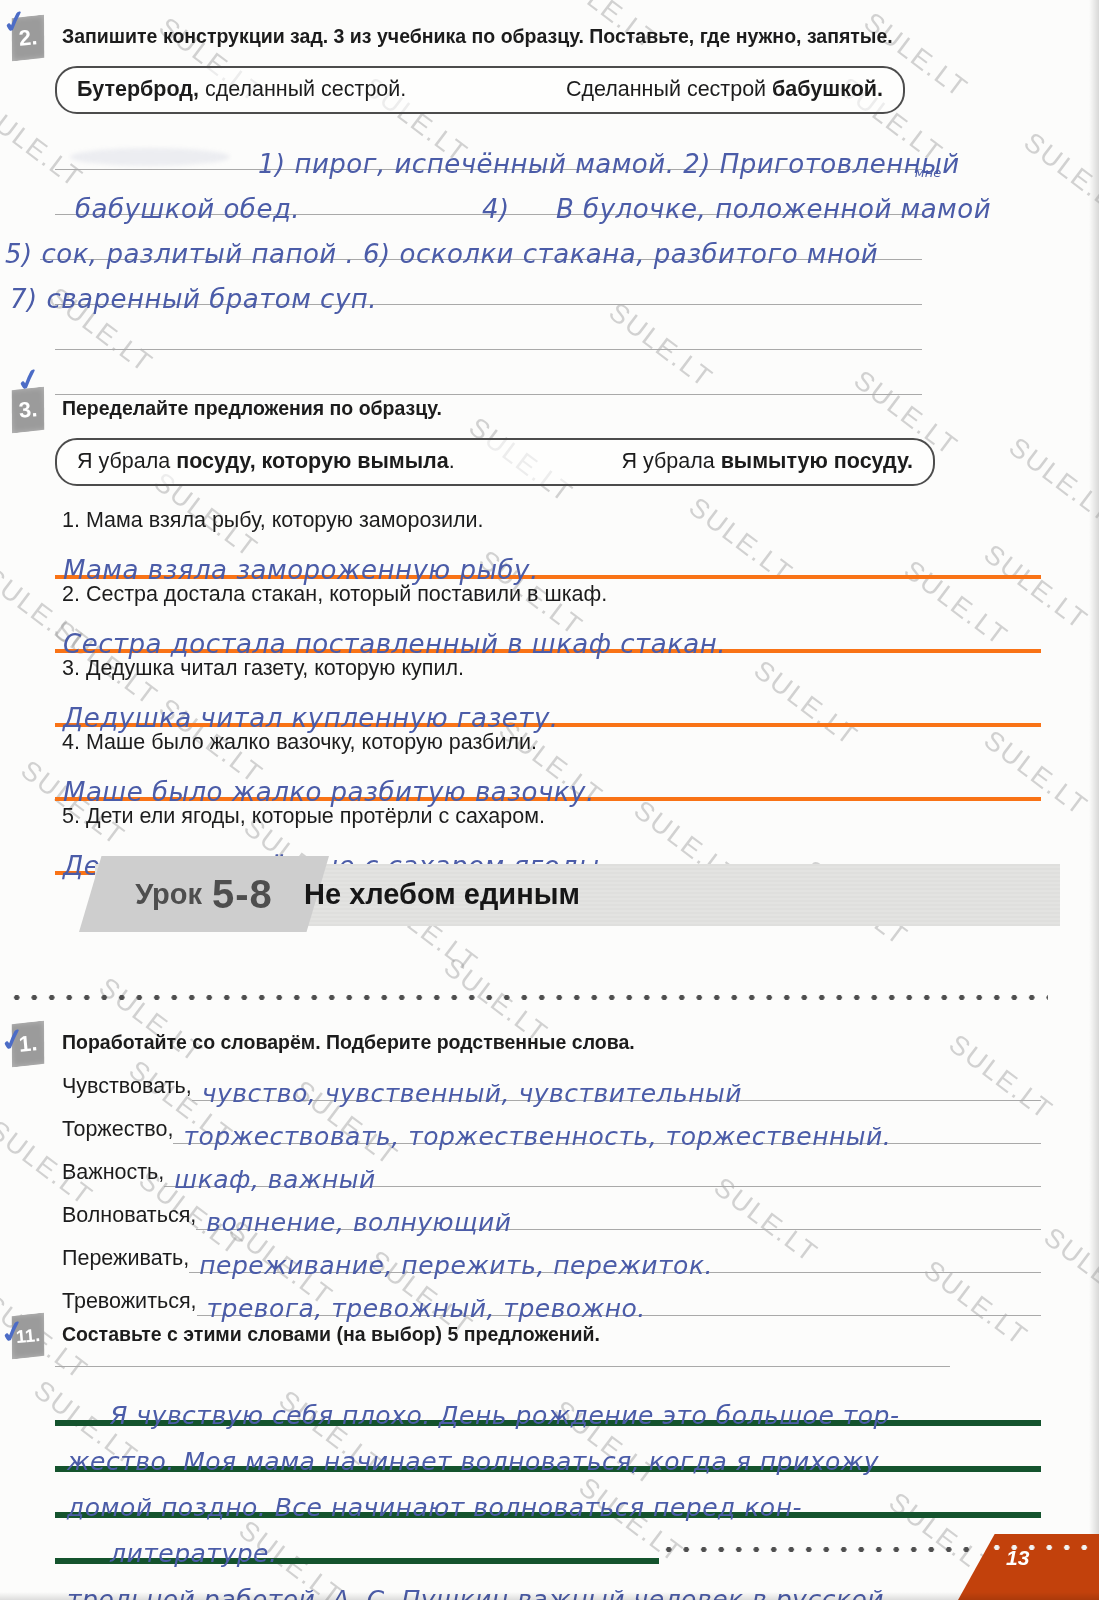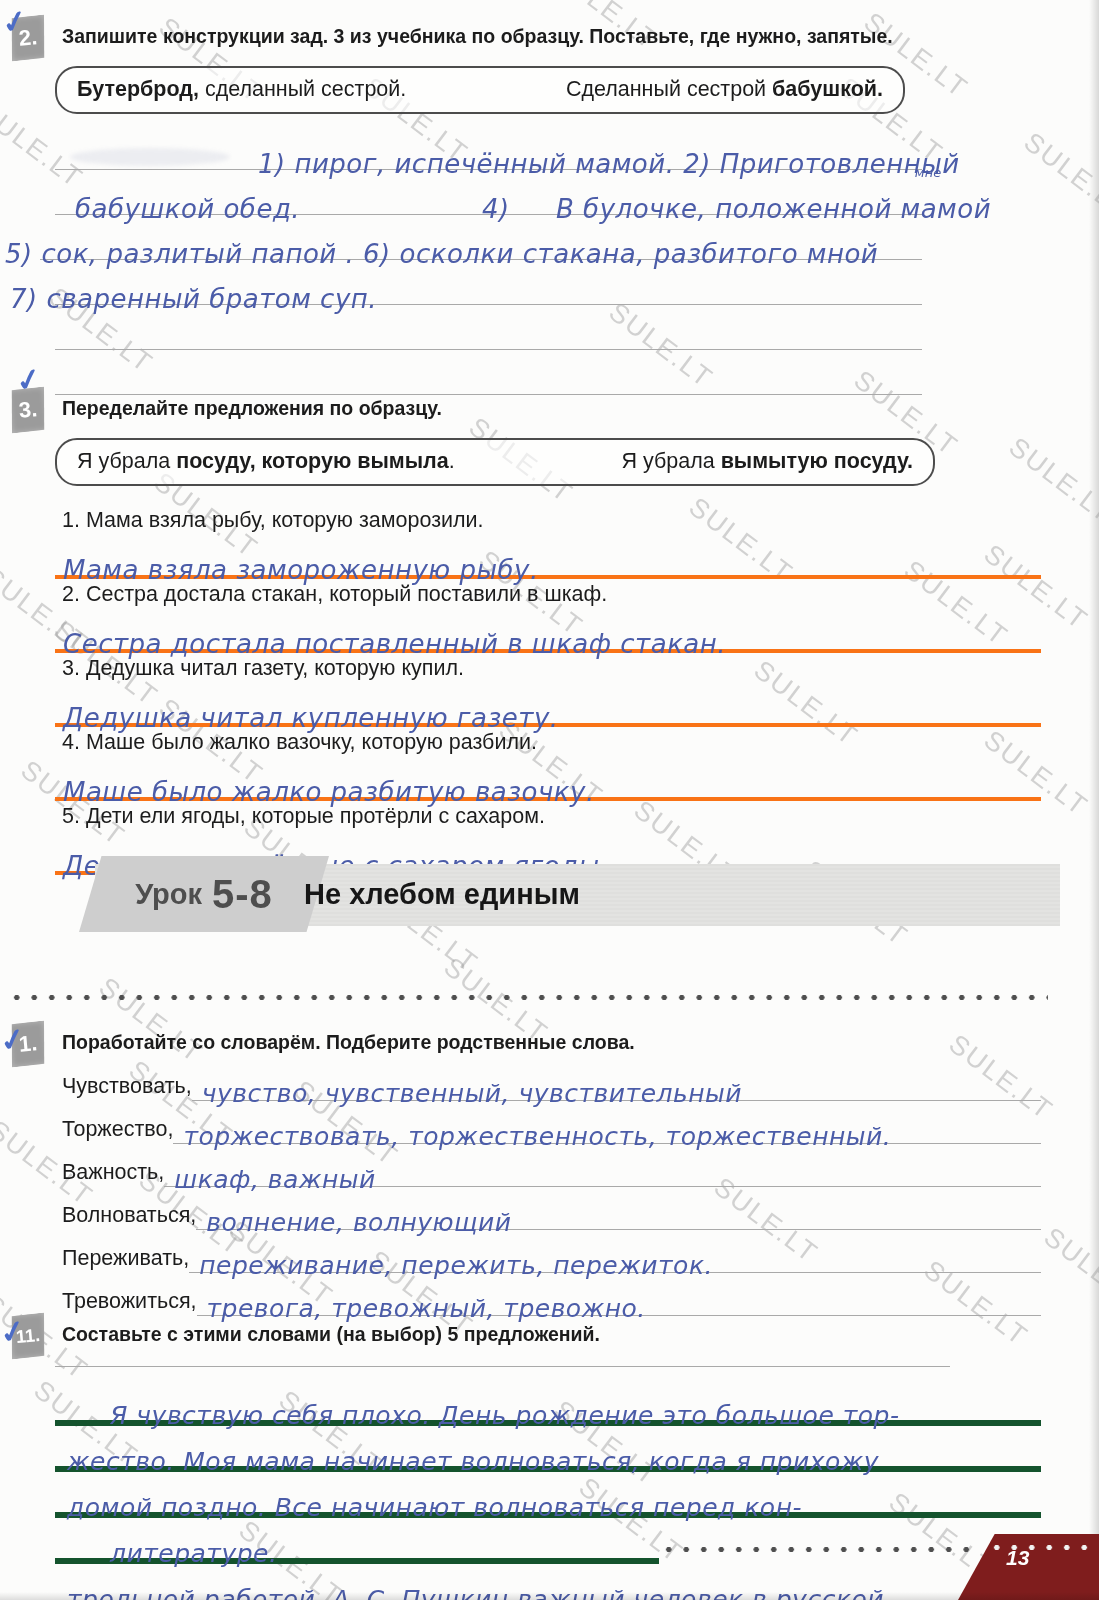--- a/index.html
+++ b/index.html
@@ -70,21 +70,21 @@
   
   .para{position:absolute;left:0;width:1099px;z-index:2;}
   .pline{position:relative;height:40px;margin:0 58px 0 55px;border-bottom:6px solid #14532d;text-align:center;}
   .pline.short{margin-right:440px;}
   .pline .hand{position:absolute;bottom:-8px;left:12px;font-size:25px;}
   .pline.indent .hand{left:55px;}
 
   .rule-solo{position:absolute;left:55px;width:895px;border-bottom:1px solid #a9a9a9;z-index:2;}
 
   
-  .corner{position:absolute;top:1534px;left:958px;width:141px;height:66px;background:#7f1d1d;
+  .corner{position:absolute;top:1534px;left:958px;width:141px;height:66px;background:#c2410c;
           clip-path:polygon(26% 0,100% 0,100% 100%,0 100%);z-index:4;}
   .pagenum{position:absolute;top:12px;left:48px;color:#fff;font-weight:700;font-size:21px;
            font-style:italic;}
   .corner .dots{top:10px;left:30px;width:108px;}
   b{font-weight:700;}
 </style>
 </head>
 <body>
 
 <div class="page">

